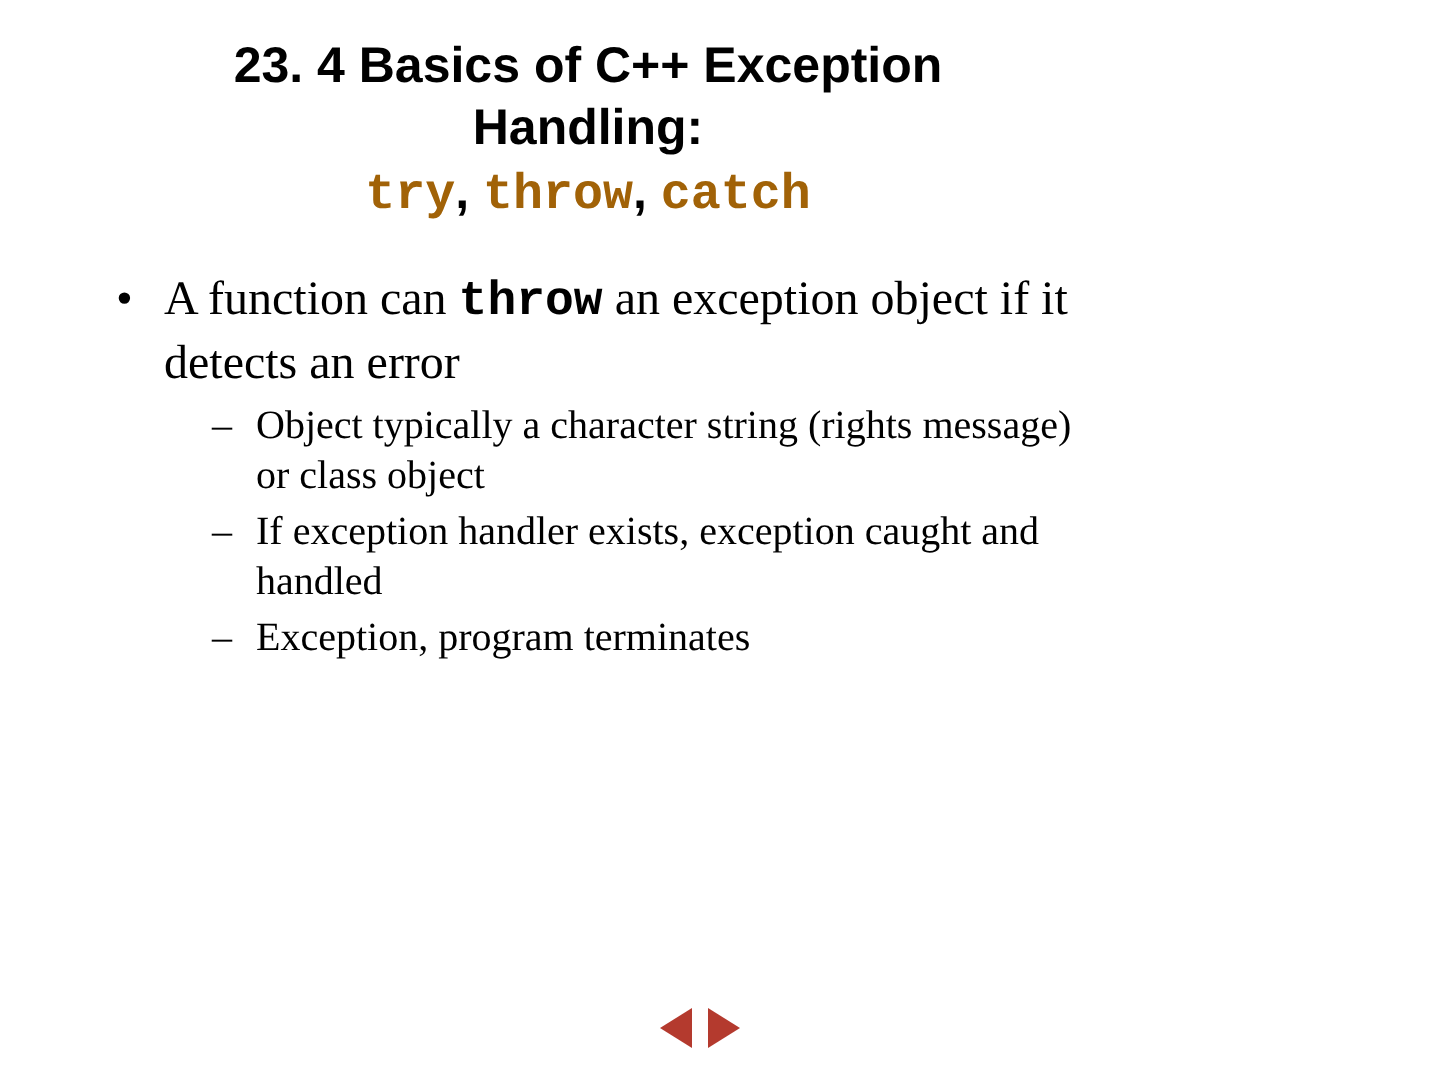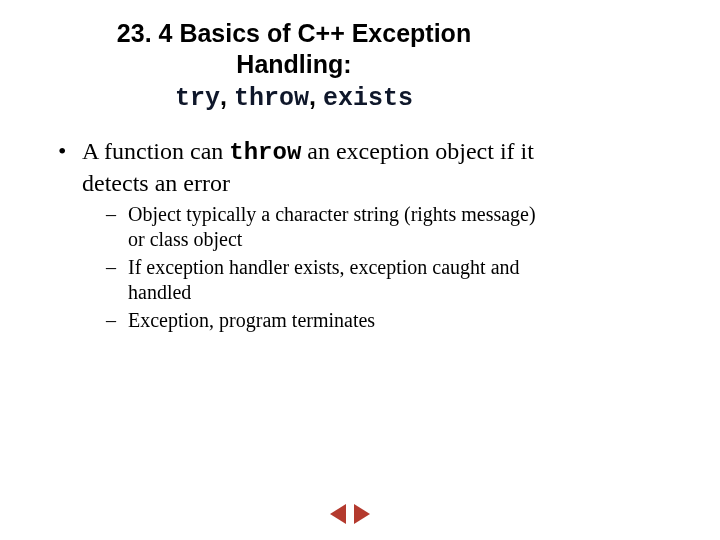--- a/index.html
+++ b/index.html
@@ -23,21 +23,21 @@
     font-family: Arial, Helvetica, sans-serif;
     font-weight: bold;
     font-size: 25px;
     line-height: 1.25;
     margin: 0 0 22px 0;
     padding: 0 30px;
   }
   .title .code {
     font-family: "Courier New", Courier, monospace;
     font-weight: bold;
-    color: #0f172a;
+    color: #a16207;
   }
   ul.level1 {
     list-style: none;
     margin: 0;
     padding: 0 0 0 10px;
     font-size: 24px;
     line-height: 1.25;
   }
   ul.level1 > li {
     position: relative;
@@ -101,21 +101,21 @@
     border-left: 16px solid #b43a2e;
   }
 </style>
 </head>
 <body>
 
 <div class="slide">
 
   <h1 class="title">
     <span>23. 4  Basics of C++ Exception Handling: </span><br>
-    <span class="code">try</span><span>, </span><span class="code">throw</span><span>, </span><span class="code">exists</span>
+    <span class="code">try</span><span>, </span><span class="code">throw</span><span>, </span><span class="code">catch</span>
   </h1>
 
   <ul class="level1">
     <li>
       <span>A function can </span><span class="kw">throw</span><span> an exception object if it detects an error</span>
       <ul class="level2">
         <li>Object typically a character string (rights message) or class object</li>
         <li>If exception handler exists, exception caught and handled</li>
         <li>Exception, program terminates</li>
       </ul>

